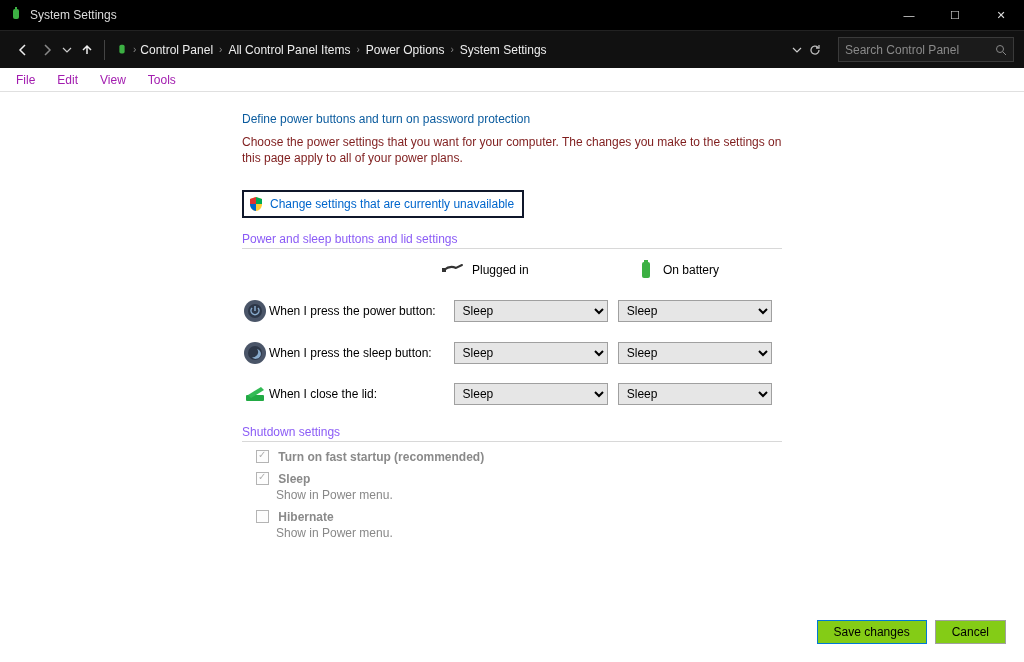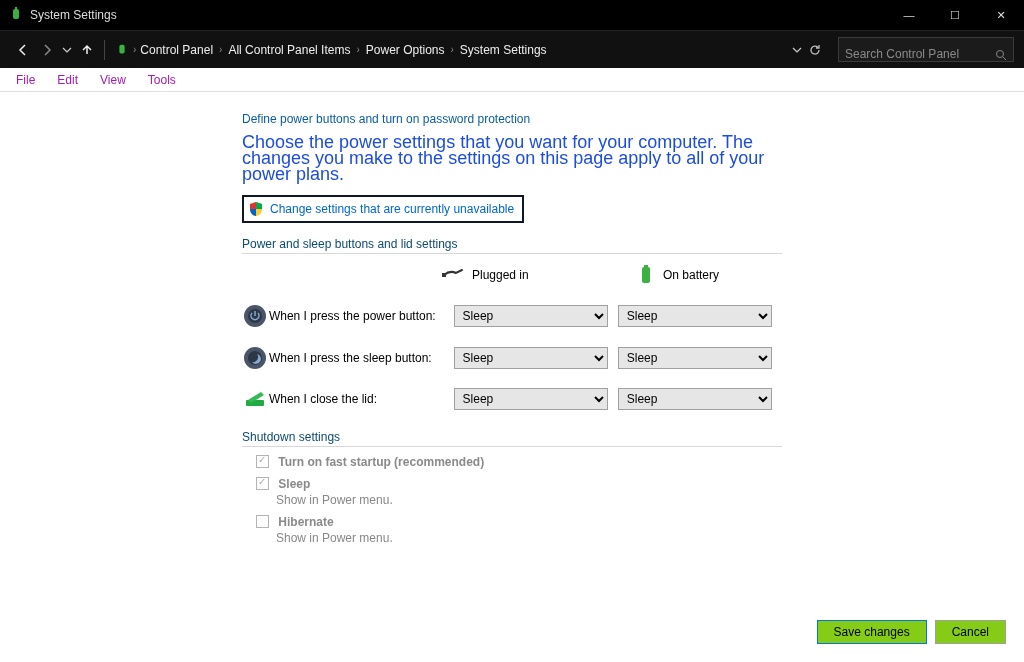--- a/index.html
+++ b/index.html
@@ -44,50 +44,50 @@
   .nav-icon { width: 22px; height: 22px; display:flex; align-items:center; justify-content:center; }
   .nav-sep { width: 1px; height: 20px; background:#444; margin:0 6px; }
   .breadcrumb { display:flex; align-items:center; gap:6px; margin-left: 4px;}
   .crumb { white-space: nowrap; }
   .chev { color:#888; font-size:10px; }
   .navbar .flex { flex: 1; }
   .refresh { width:30px; text-align:center; color:#bbb; }
   .searchbox {
     width: 176px; height: 25px; margin-right: 10px;
     background:#1b1b1b; border:1px solid #3a3a3a;
-    display:flex; align-items:flex-end; padding:0 6px;
+    display:flex; align-items:center; padding:0 6px;
     color:#8a8a8a;
   }
   .searchbox span.ph { flex:1; font-size:12px; color:#8a8a8a; }
   
   .menubar {
     height: 24px; display:flex; align-items:center; gap:6px;
     border-bottom:1px solid #e0e0e0; padding-left:8px; font-size:12px;
     color:#a21caf;
   }
   .menuitem { padding:2px 8px; }
   
   .content {
     position: relative;
     padding: 20px 0 0 0;
     height: 570px;
   }
   .inner { margin-left: 242px; width: 540px; }
   h1.heading { color:#0a5b9e; font-size:12px; font-weight:400; margin-bottom:8px; }
-  p.desc { font-size:18px; color:#1d4ed8; line-height:16px; margin-bottom:9px; }
+  p.desc { font-size:12px; color:#7f1d1d; line-height:16px; margin-bottom:20px; }
   .change-link-wrap {
     border:2px solid #0f172a; display:inline-flex; align-items:center;
     padding:4px 8px 4px 4px; margin-top:4px;
   }
   .shield {
     width:16px; height:16px; margin-right:6px;
   }
   a.link { color:#0066cc; font-size:12px; text-decoration:none; }
   .section-title {
-    font-size:12px; color:#0c4a6e; margin-top:14px; padding-bottom:2px;
+    font-size:12px; color:#8b5cf6; margin-top:14px; padding-bottom:2px;
     border-bottom:1px solid #d8d8d8;
   }
   .colhead { display:flex; margin-top:10px; margin-left:200px;}
   .colhead .col { width:170px; display:flex; align-items:center; gap:8px; font-size:12px;}
   .row { display:flex; align-items:center; margin-top:18px; }
   .row-icon { width:28px; display:flex; justify-content:center; }
   .row-label { width:192px; font-size:12px; }
   select.combo {
     width: 160px; height:22px; font-size:12px;
     background:#e6e6e6; border:1px solid #a0a0a0; padding:1px 4px;

